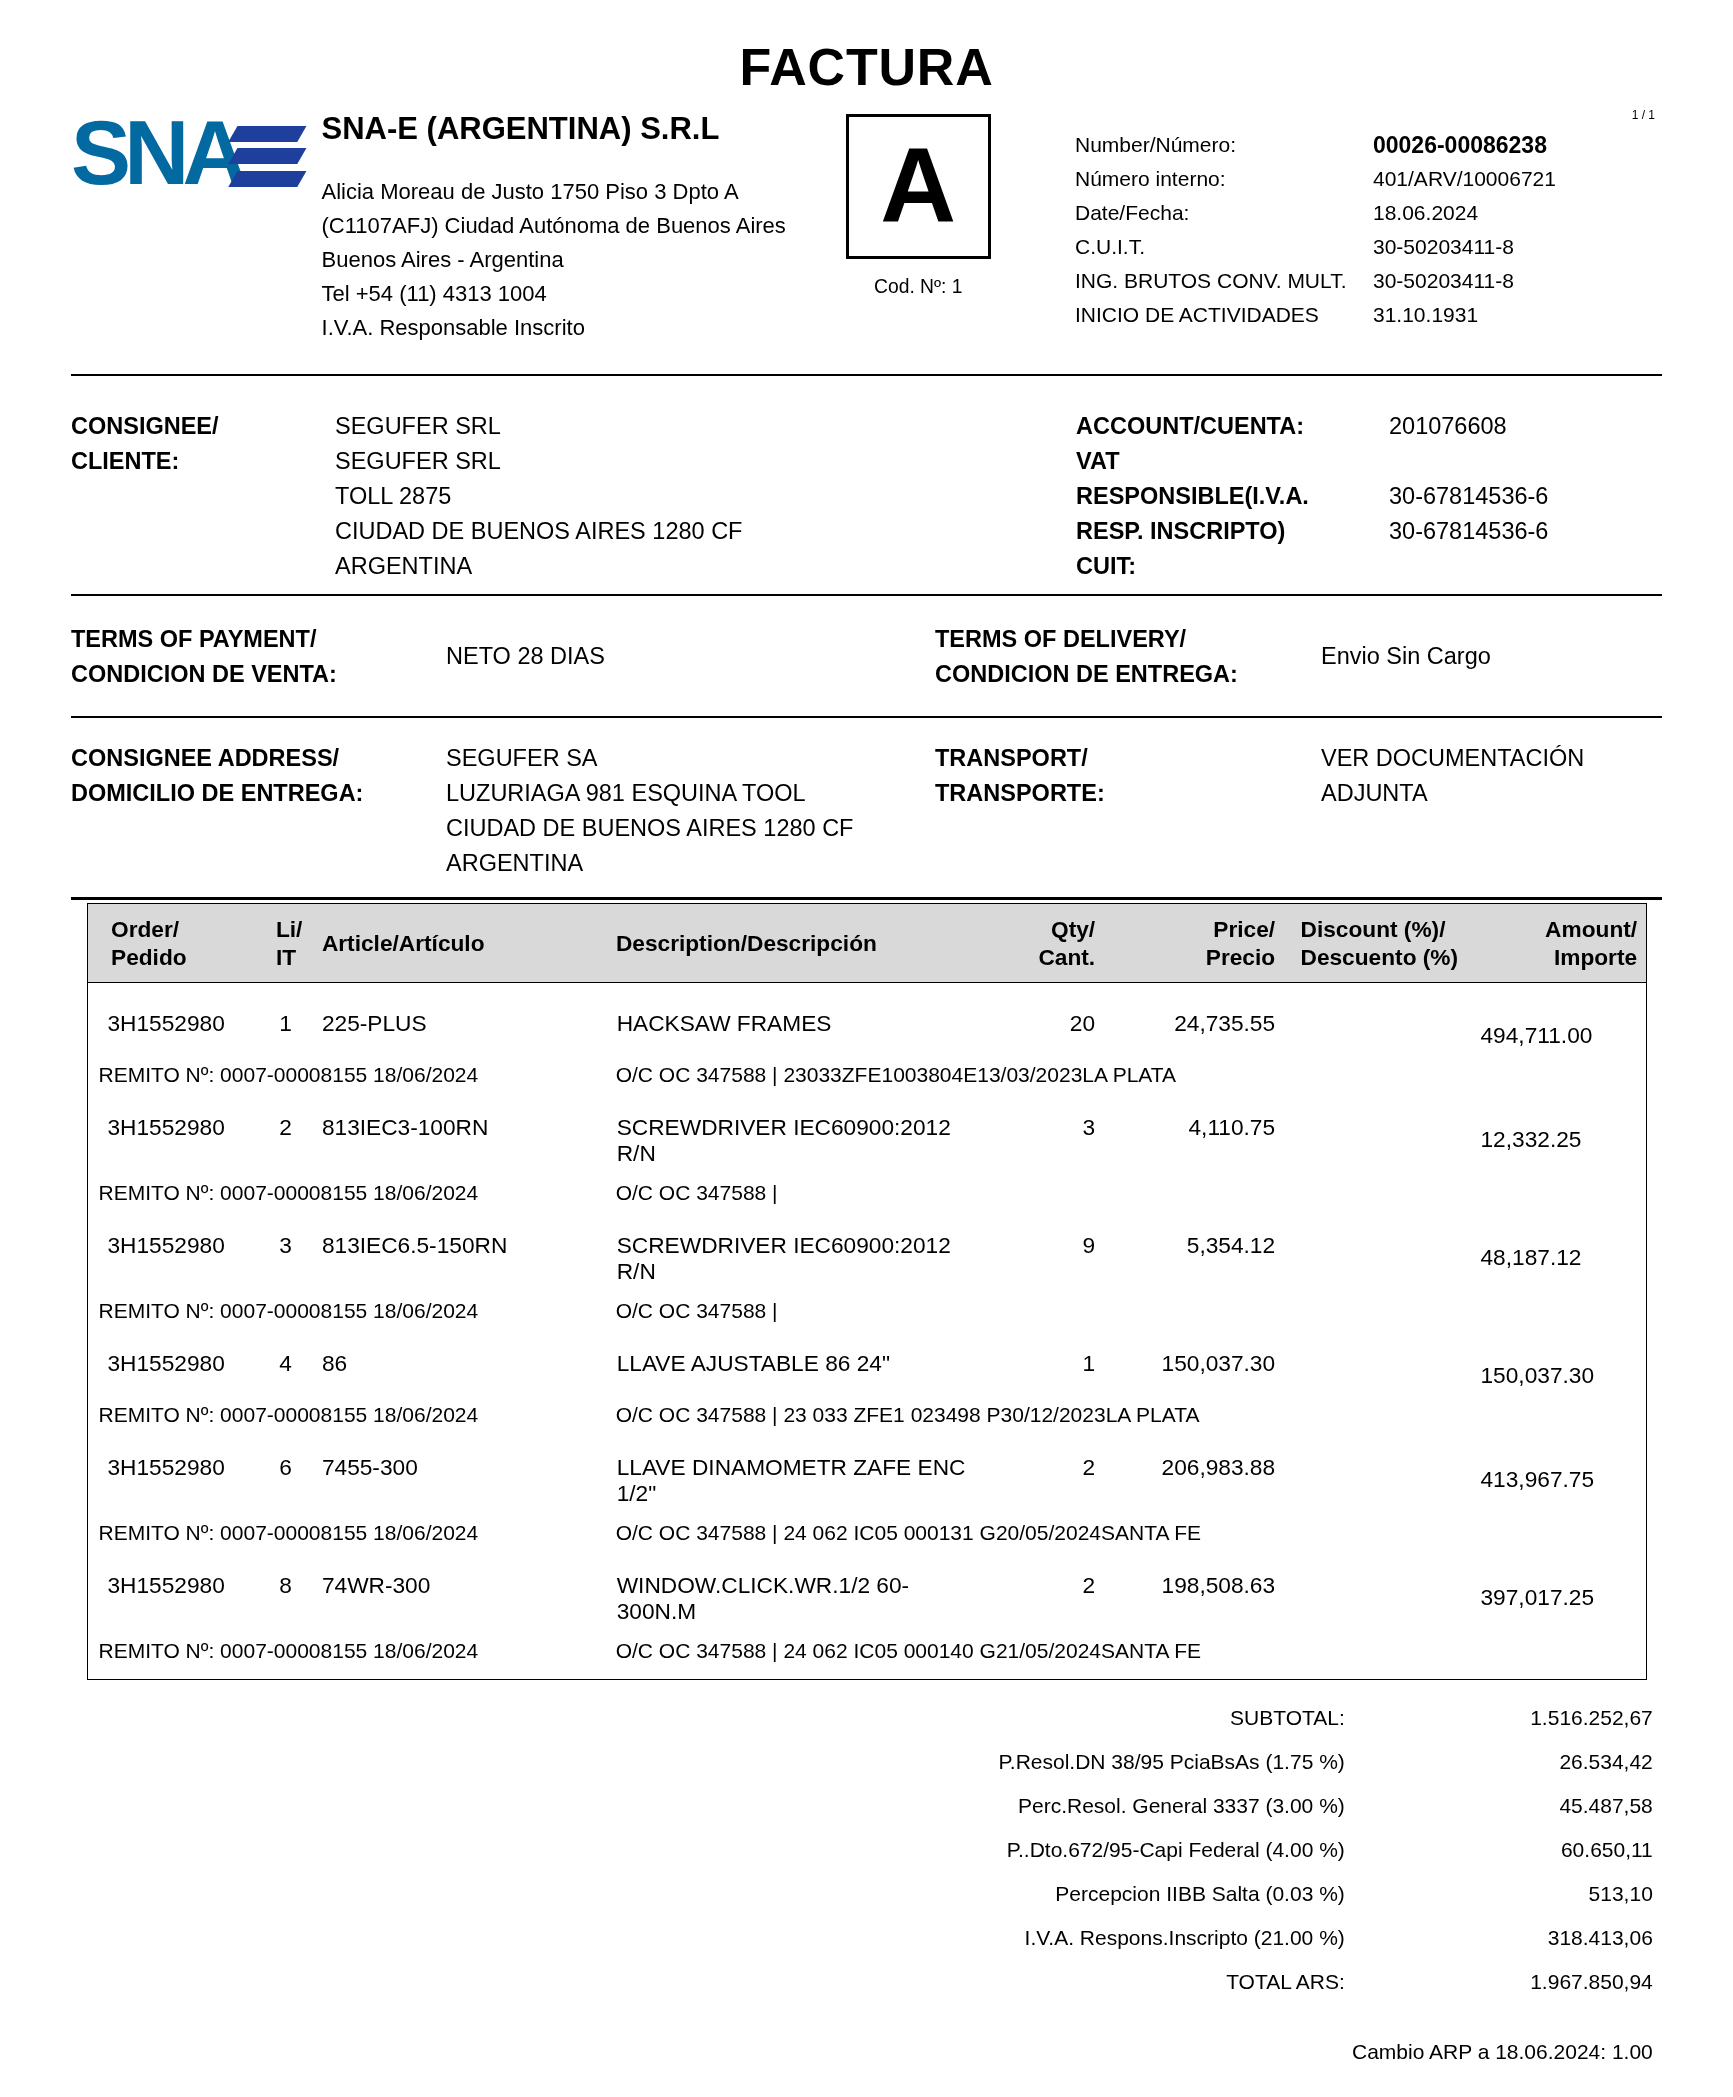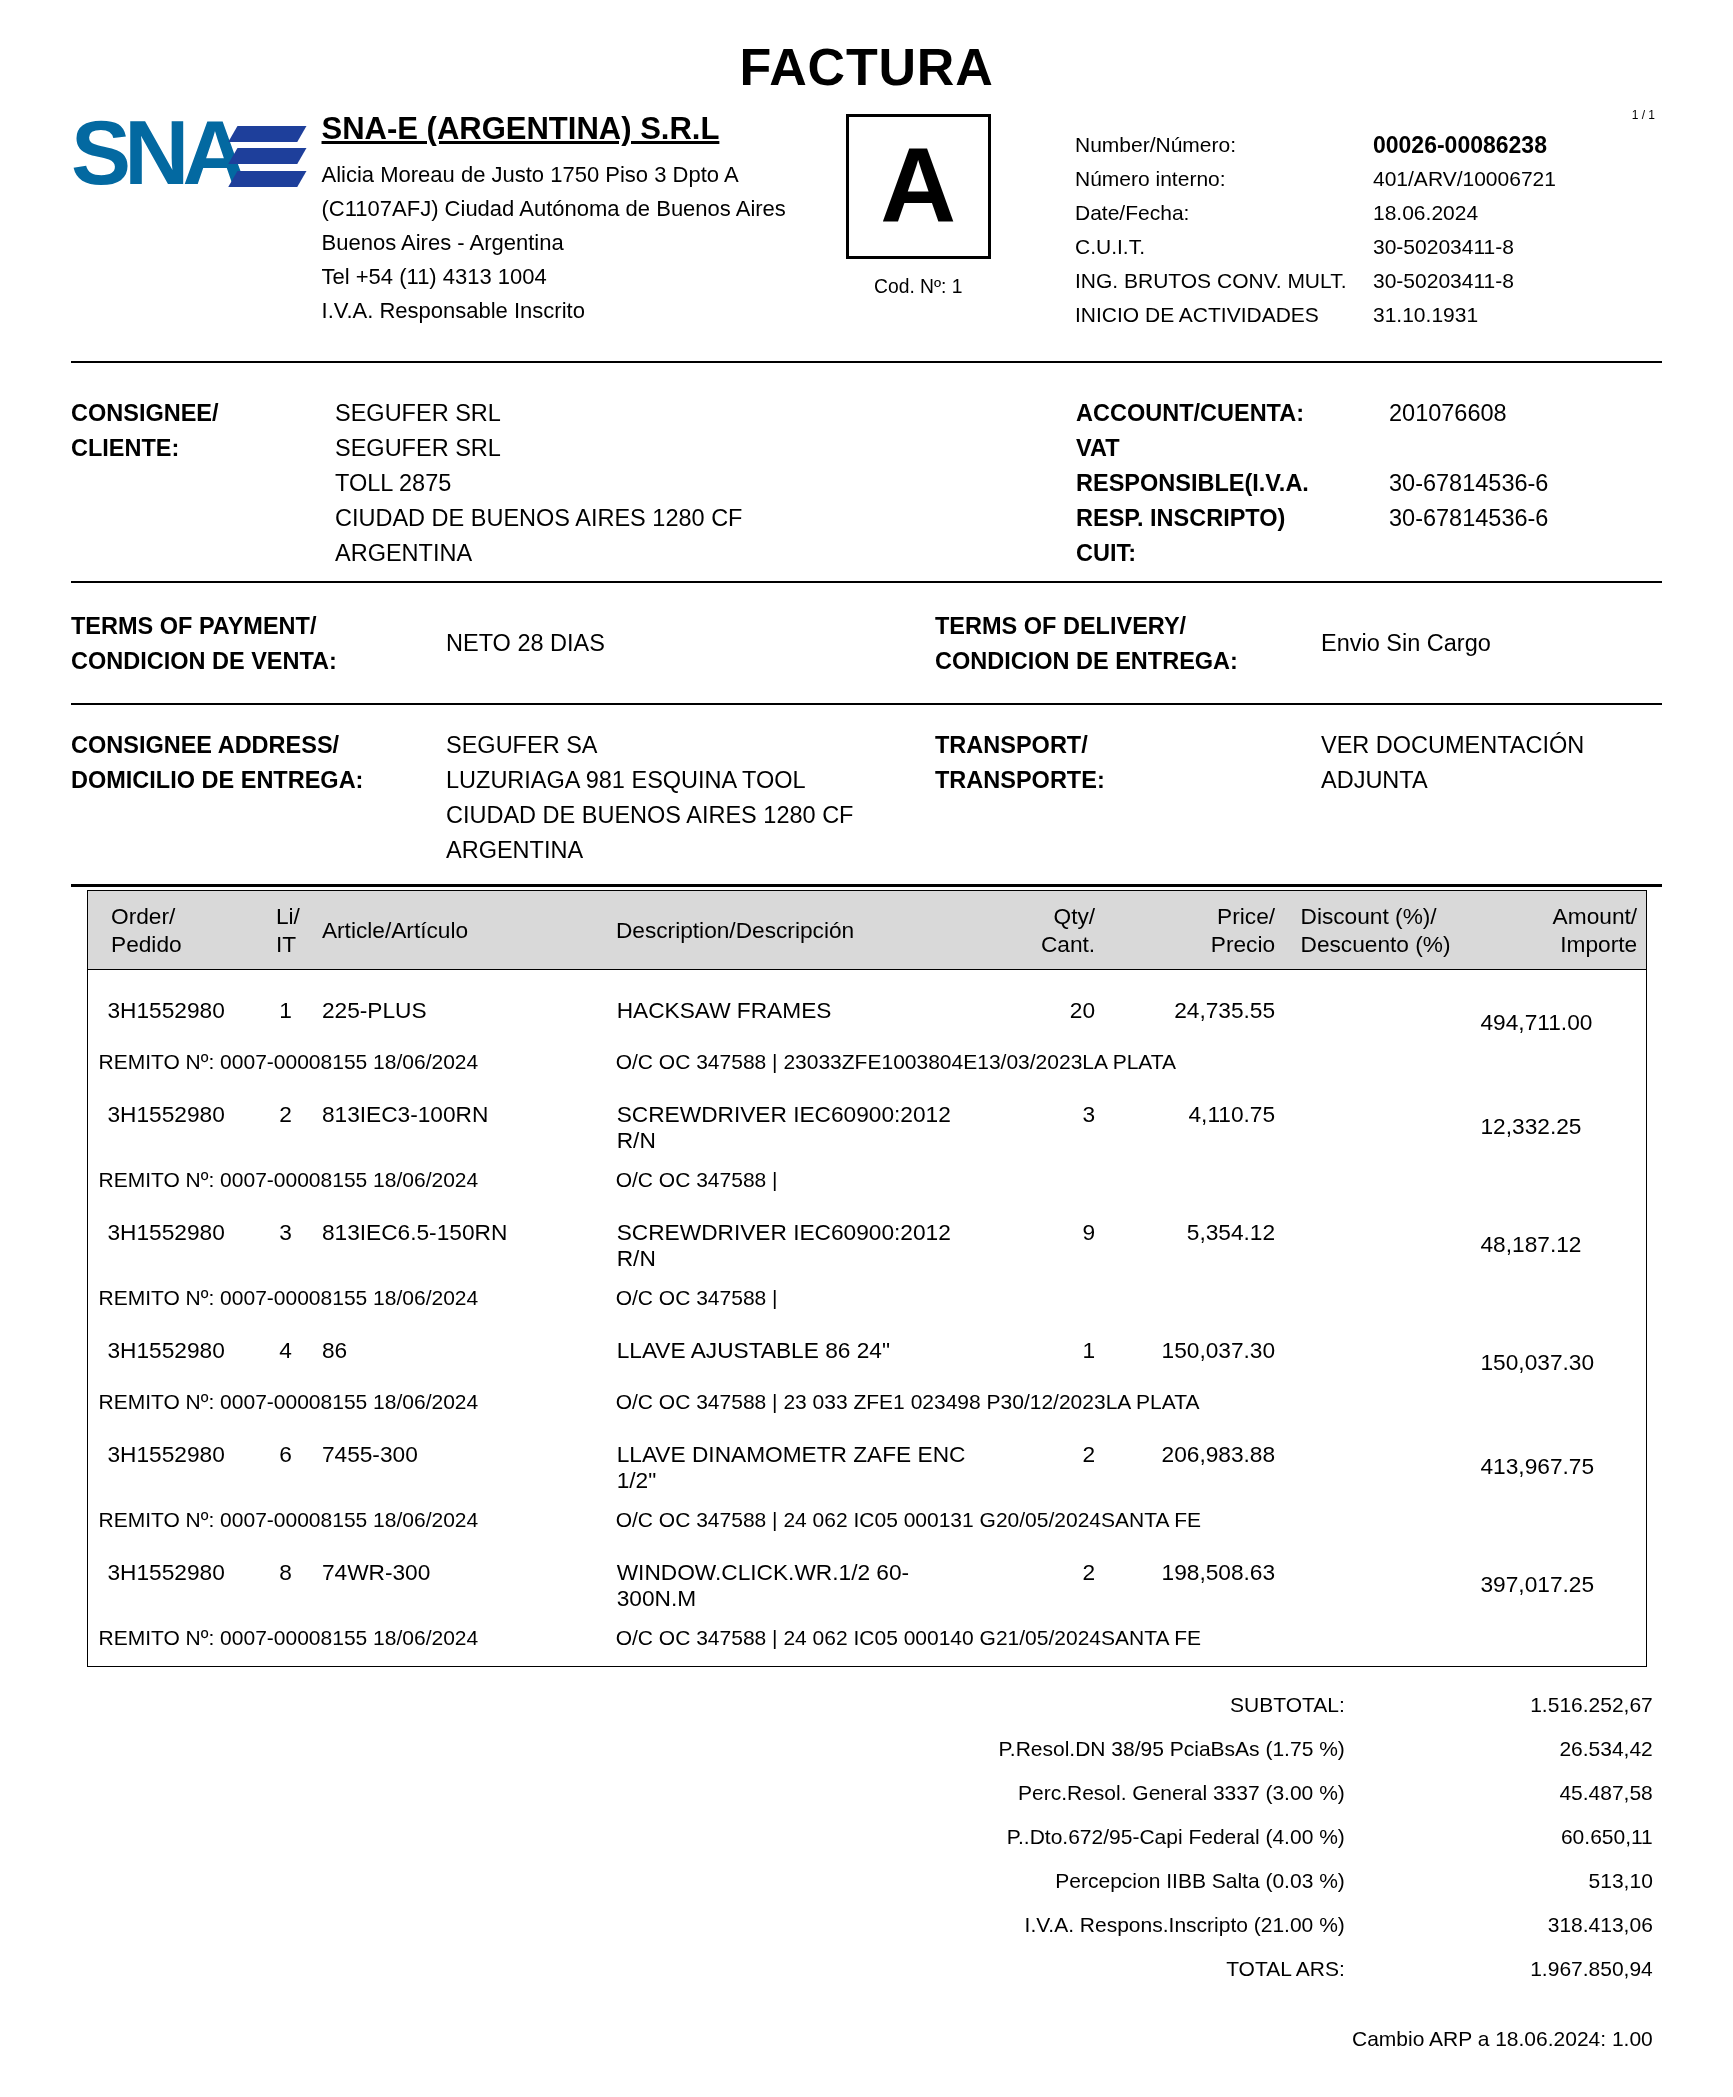--- a/index.html
+++ b/index.html
@@ -14,21 +14,21 @@
   .page-number { position:absolute; top:108px; right:78px; font-size:12px; }
   .doc-title { text-align:center; font-size:52px; font-weight:700; letter-spacing:0.8px; }
 
   
   .header { display:flex; margin-top:14.3px; }
   .logo { display:flex; align-items:flex-start; }
   .logo-text { font-size:90px; font-weight:900; line-height:0.95; letter-spacing:-6.7px; color:#0369a1; }
   .logo-bars { display:flex; flex-direction:column; gap:7.1px; margin-left:-8.4px; margin-top:14.3px; }
   .logo-bars i { display:block; width:69px; height:15.5px; background:#1e3f9b; transform:skewX(-30deg); }
   .company { margin-left:20px; max-width:440px; }
-  .company-name { font-size:31px; font-weight:700; margin-bottom:11px; white-space:nowrap;text-decoration:underline; }
+  .company-name { font-size:31px; font-weight:700; margin-bottom:28px; white-space:nowrap; }
   .company-line { font-size:22px; line-height:34px; white-space:nowrap; }
   .type-wrap { margin-left:auto; text-align:center; padding-top:2.5px; }
   .type-box { width:145px; height:145px; border:3.8px solid #000; display:flex; align-items:center; justify-content:center; font-size:105px; font-weight:700; margin:0 auto; }
   .type-code { font-size:19.3px; margin-top:17.6px; }
   .meta { margin-left:auto; width:587px; padding-top:17px; }
   .meta-row { display:grid; grid-template-columns:298px 1fr; line-height:34px; font-size:21px; }
   .meta-value-strong { font-weight:700; font-size:23px; }
 
   .rule { height:2.1px; background:#000; margin-top:29px; }
   .rule-mid { margin-top:0; }
@@ -39,21 +39,21 @@
   .cust-right { display:grid; grid-template-columns:313px 1fr; align-content:start; }
 
   
   .terms { display:grid; grid-template-columns:375px 489px 386px 1fr; padding:26px 0 24px; font-size:23.5px; line-height:35px; }
   .consignee { display:grid; grid-template-columns:375px 489px 386px 1fr; padding:23px 0 16px; font-size:23.5px; line-height:35px; }
   .value-center { align-self:center; }
 
   
   .items { margin:2.5px 15.5px 0; border:1.7px solid #000; padding-bottom:16px; }
   .thead { display:grid; grid-template-columns:185px 46px 294px 357px 134px 180px 197px 1fr;
-           background:#d9d9d9; border-bottom:1.7px solid #000; font-weight:400; font-size:22.7px; line-height:28px; padding:11px 0; }
+           background:#d9d9d9; border-bottom:1.7px solid #000; font-weight:700; font-size:22.7px; line-height:28px; padding:11px 0; }
   .th { padding:0 3.4px; display:flex; flex-direction:column; justify-content:center; }
   .th-order { padding-left:23.5px; }
   .th-right { text-align:right; padding-right:8.4px; }
   .th-disc { padding-left:17px; }
   .row-main { display:grid; grid-template-columns:185px 46px 294px 357px 134px 180px 197px 1fr; font-size:22.7px; margin-top:27px; line-height:26px; }
   .row-sub { display:grid; grid-template-columns:524px 1fr; font-size:21px; margin-top:15px; line-height:24px; }
   .c-order { padding-left:20px; }
   .c-li { padding-left:6.7px; }
   .c-article { padding-left:3.4px; }
   .c-desc { padding-left:4.2px; }

